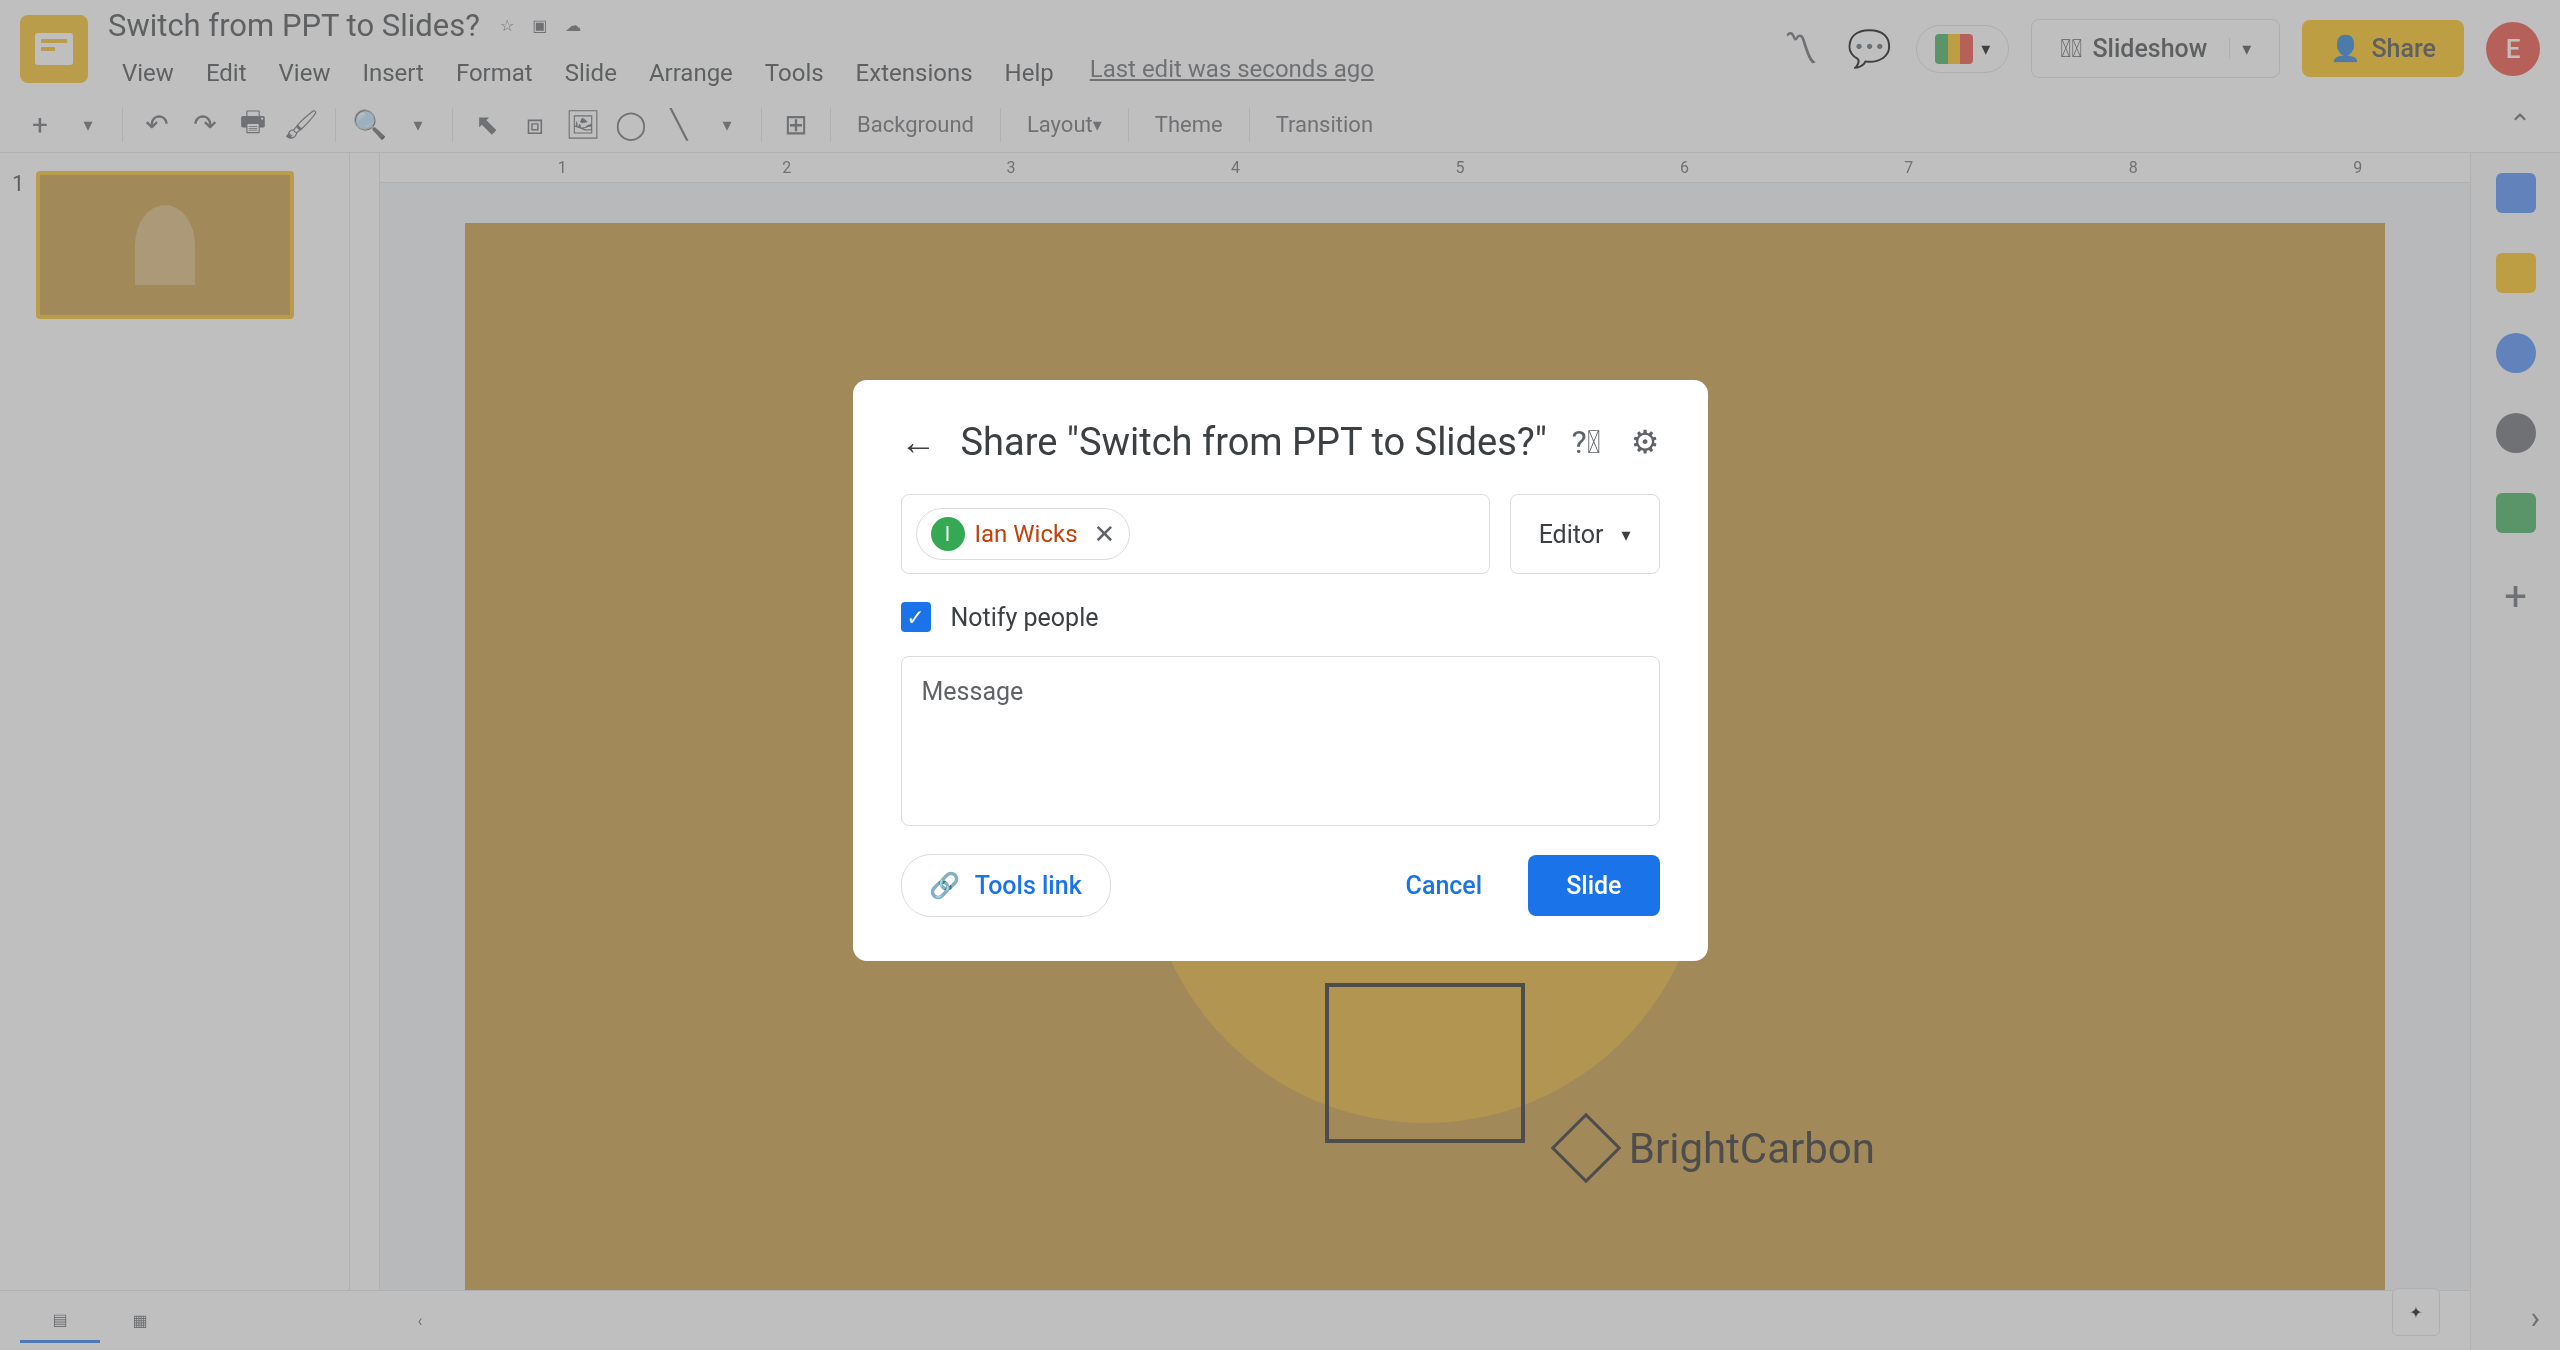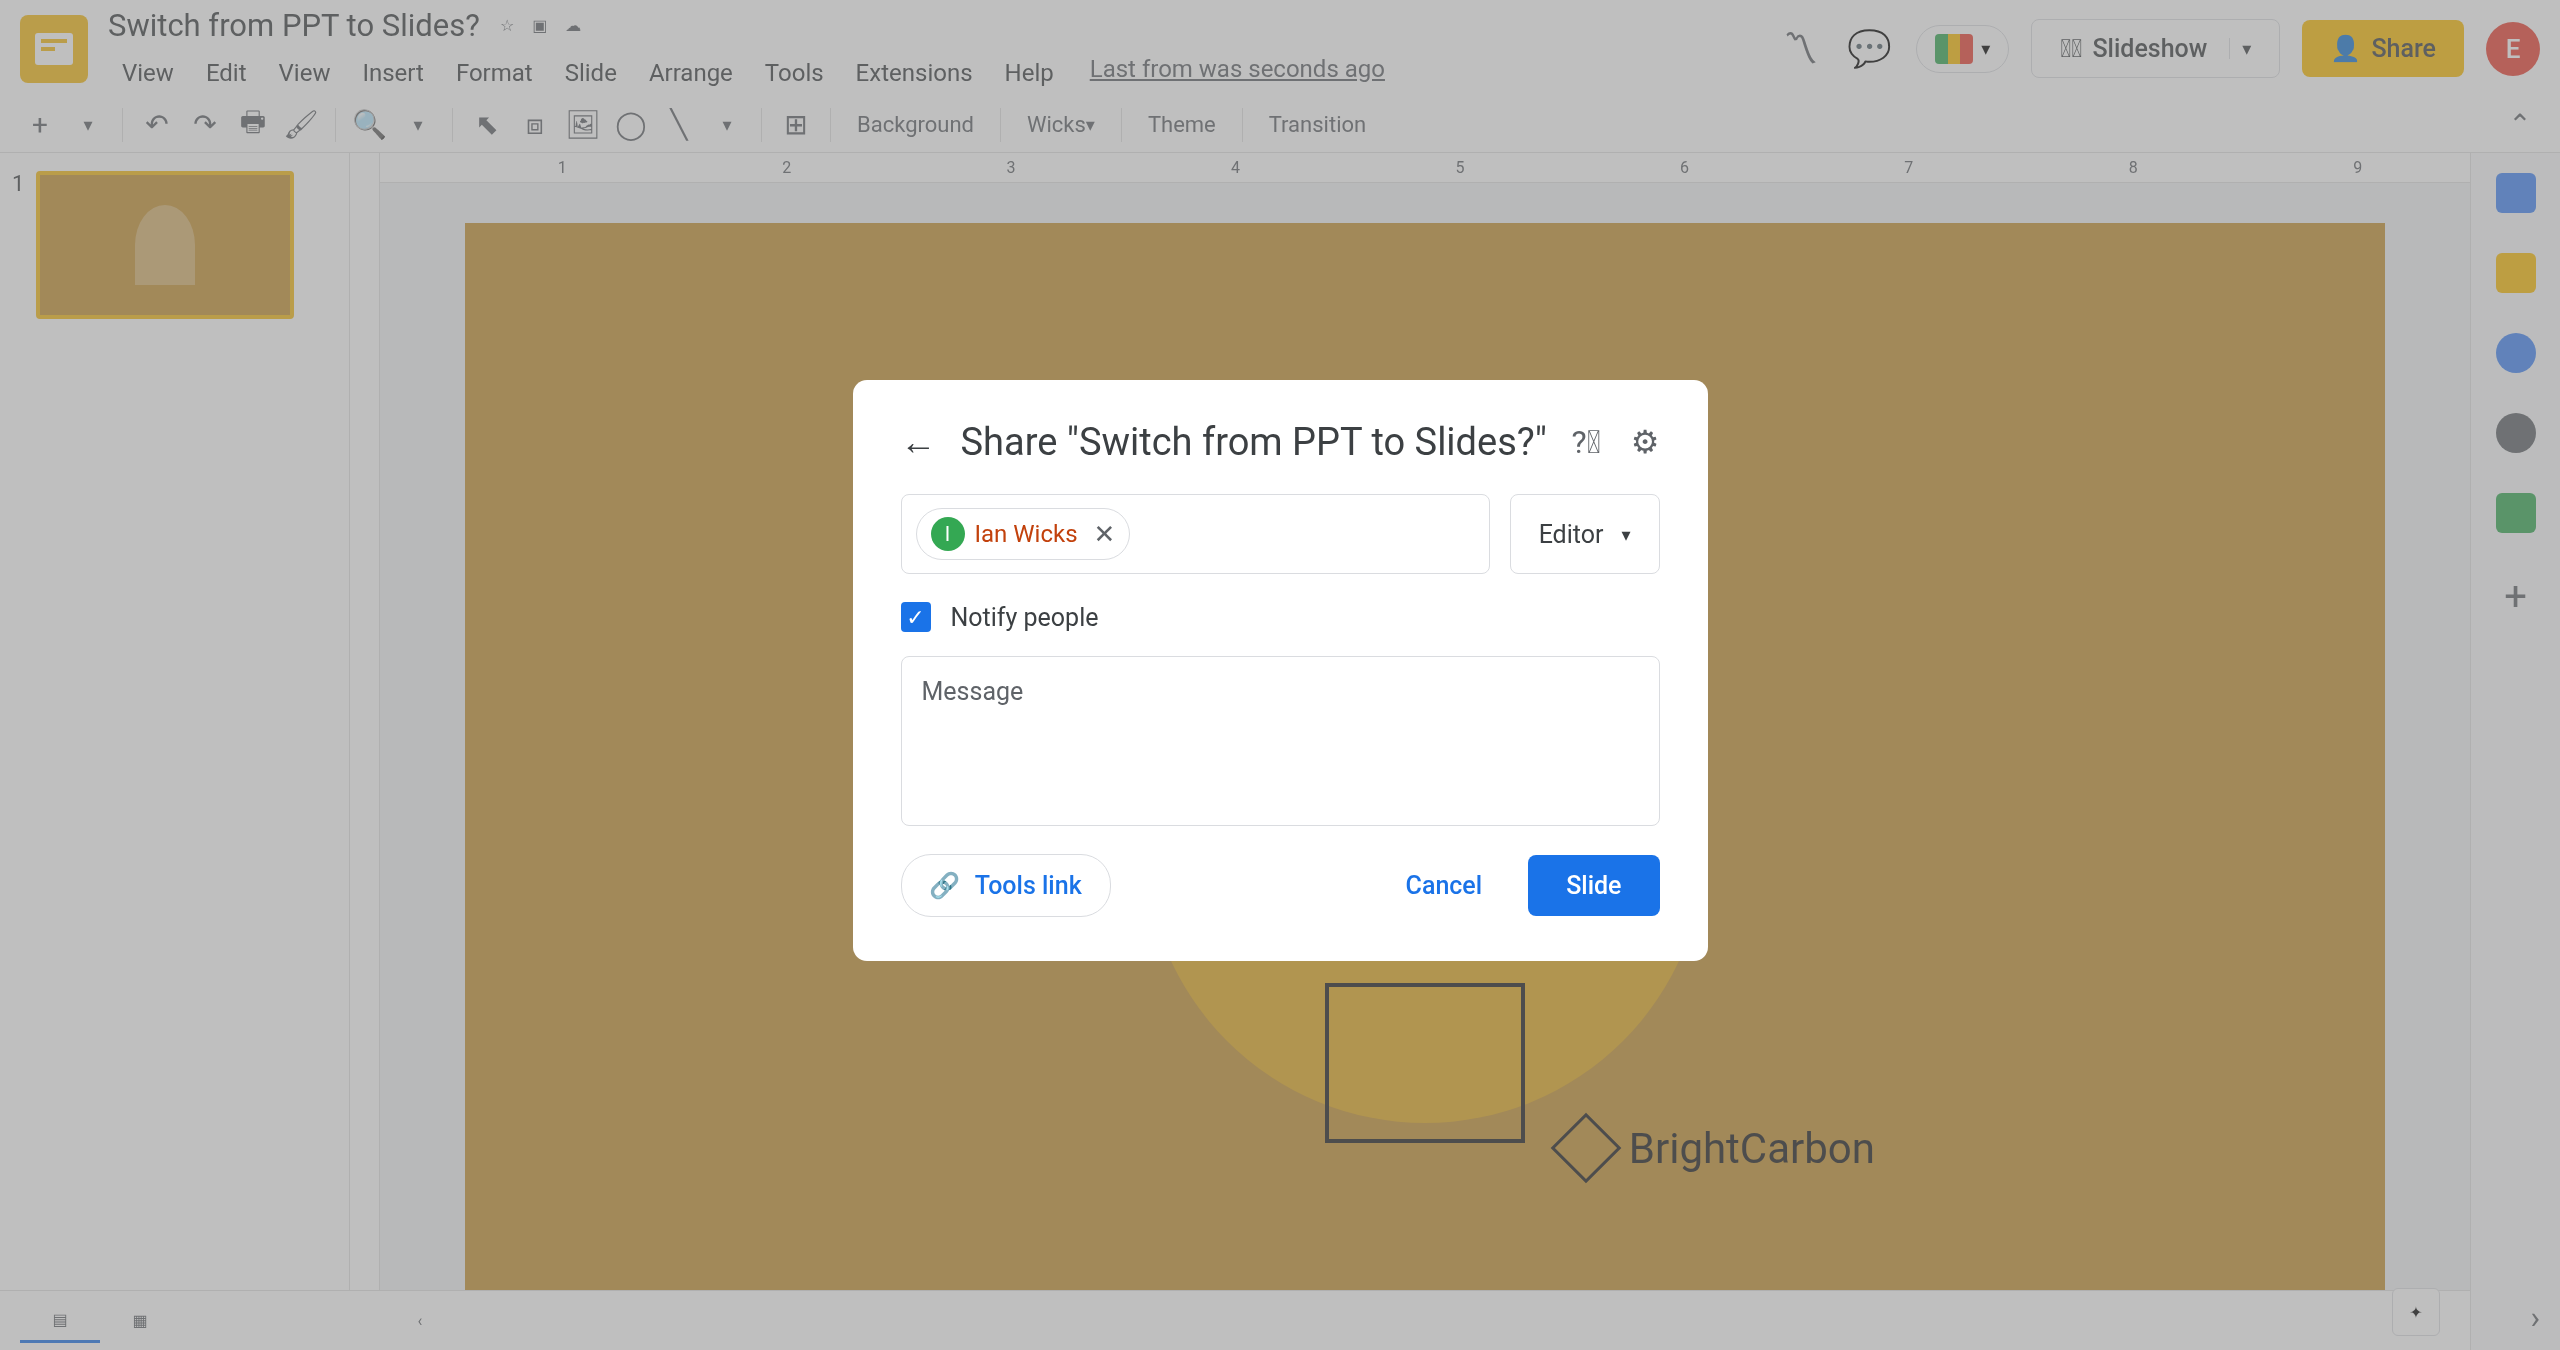--- a/index.html
+++ b/index.html
@@ -108,21 +108,21 @@
         <span class="menu-item">View</span>
         <span class="menu-item">Edit</span>
         <span class="menu-item">View</span>
         <span class="menu-item">Insert</span>
         <span class="menu-item">Format</span>
         <span class="menu-item">Slide</span>
         <span class="menu-item">Arrange</span>
         <span class="menu-item">Tools</span>
         <span class="menu-item">Extensions</span>
         <span class="menu-item">Help</span>
-        <span class="last-edit">Last from was seconds ago</span>
+        <span class="last-edit">Last edit was seconds ago</span>
       </div>
     </div>
     <div class="titlebar-right">
       <span class="icon-btn">〽</span>
       <span class="icon-btn">💬</span>
       <div class="meet-btn">
           <div class="meet-icon"></div>
           <span class="drop-arrow">▾</span>
         </div>
       <div class="header-btn slideshow-btn">
@@ -155,21 +155,21 @@
     <span class="tool-btn">🖼</span>
     <span class="tool-btn">◯</span>
     <span class="tool-btn">╲</span>
     <span class="tool-btn drop-arrow">▾</span>
     <div class="tool-sep"></div>
     <span class="tool-btn">⊞</span>
     <div class="tool-sep"></div>
     <span class="tool-btn text">Background</span>
     <div class="tool-sep"></div>
     <span class="tool-btn text">
-        <span>Wicks</span> 
+        <span>Layout</span> 
         <span class="drop-arrow">▾</span>
       </span>
     <div class="tool-sep"></div>
     <span class="tool-btn text">Theme</span>
     <div class="tool-sep"></div>
     <span class="tool-btn text">Transition</span>
     <span class="tool-btn hide-menus">⌃</span>
   </div>
 
   <div class="workspace">

